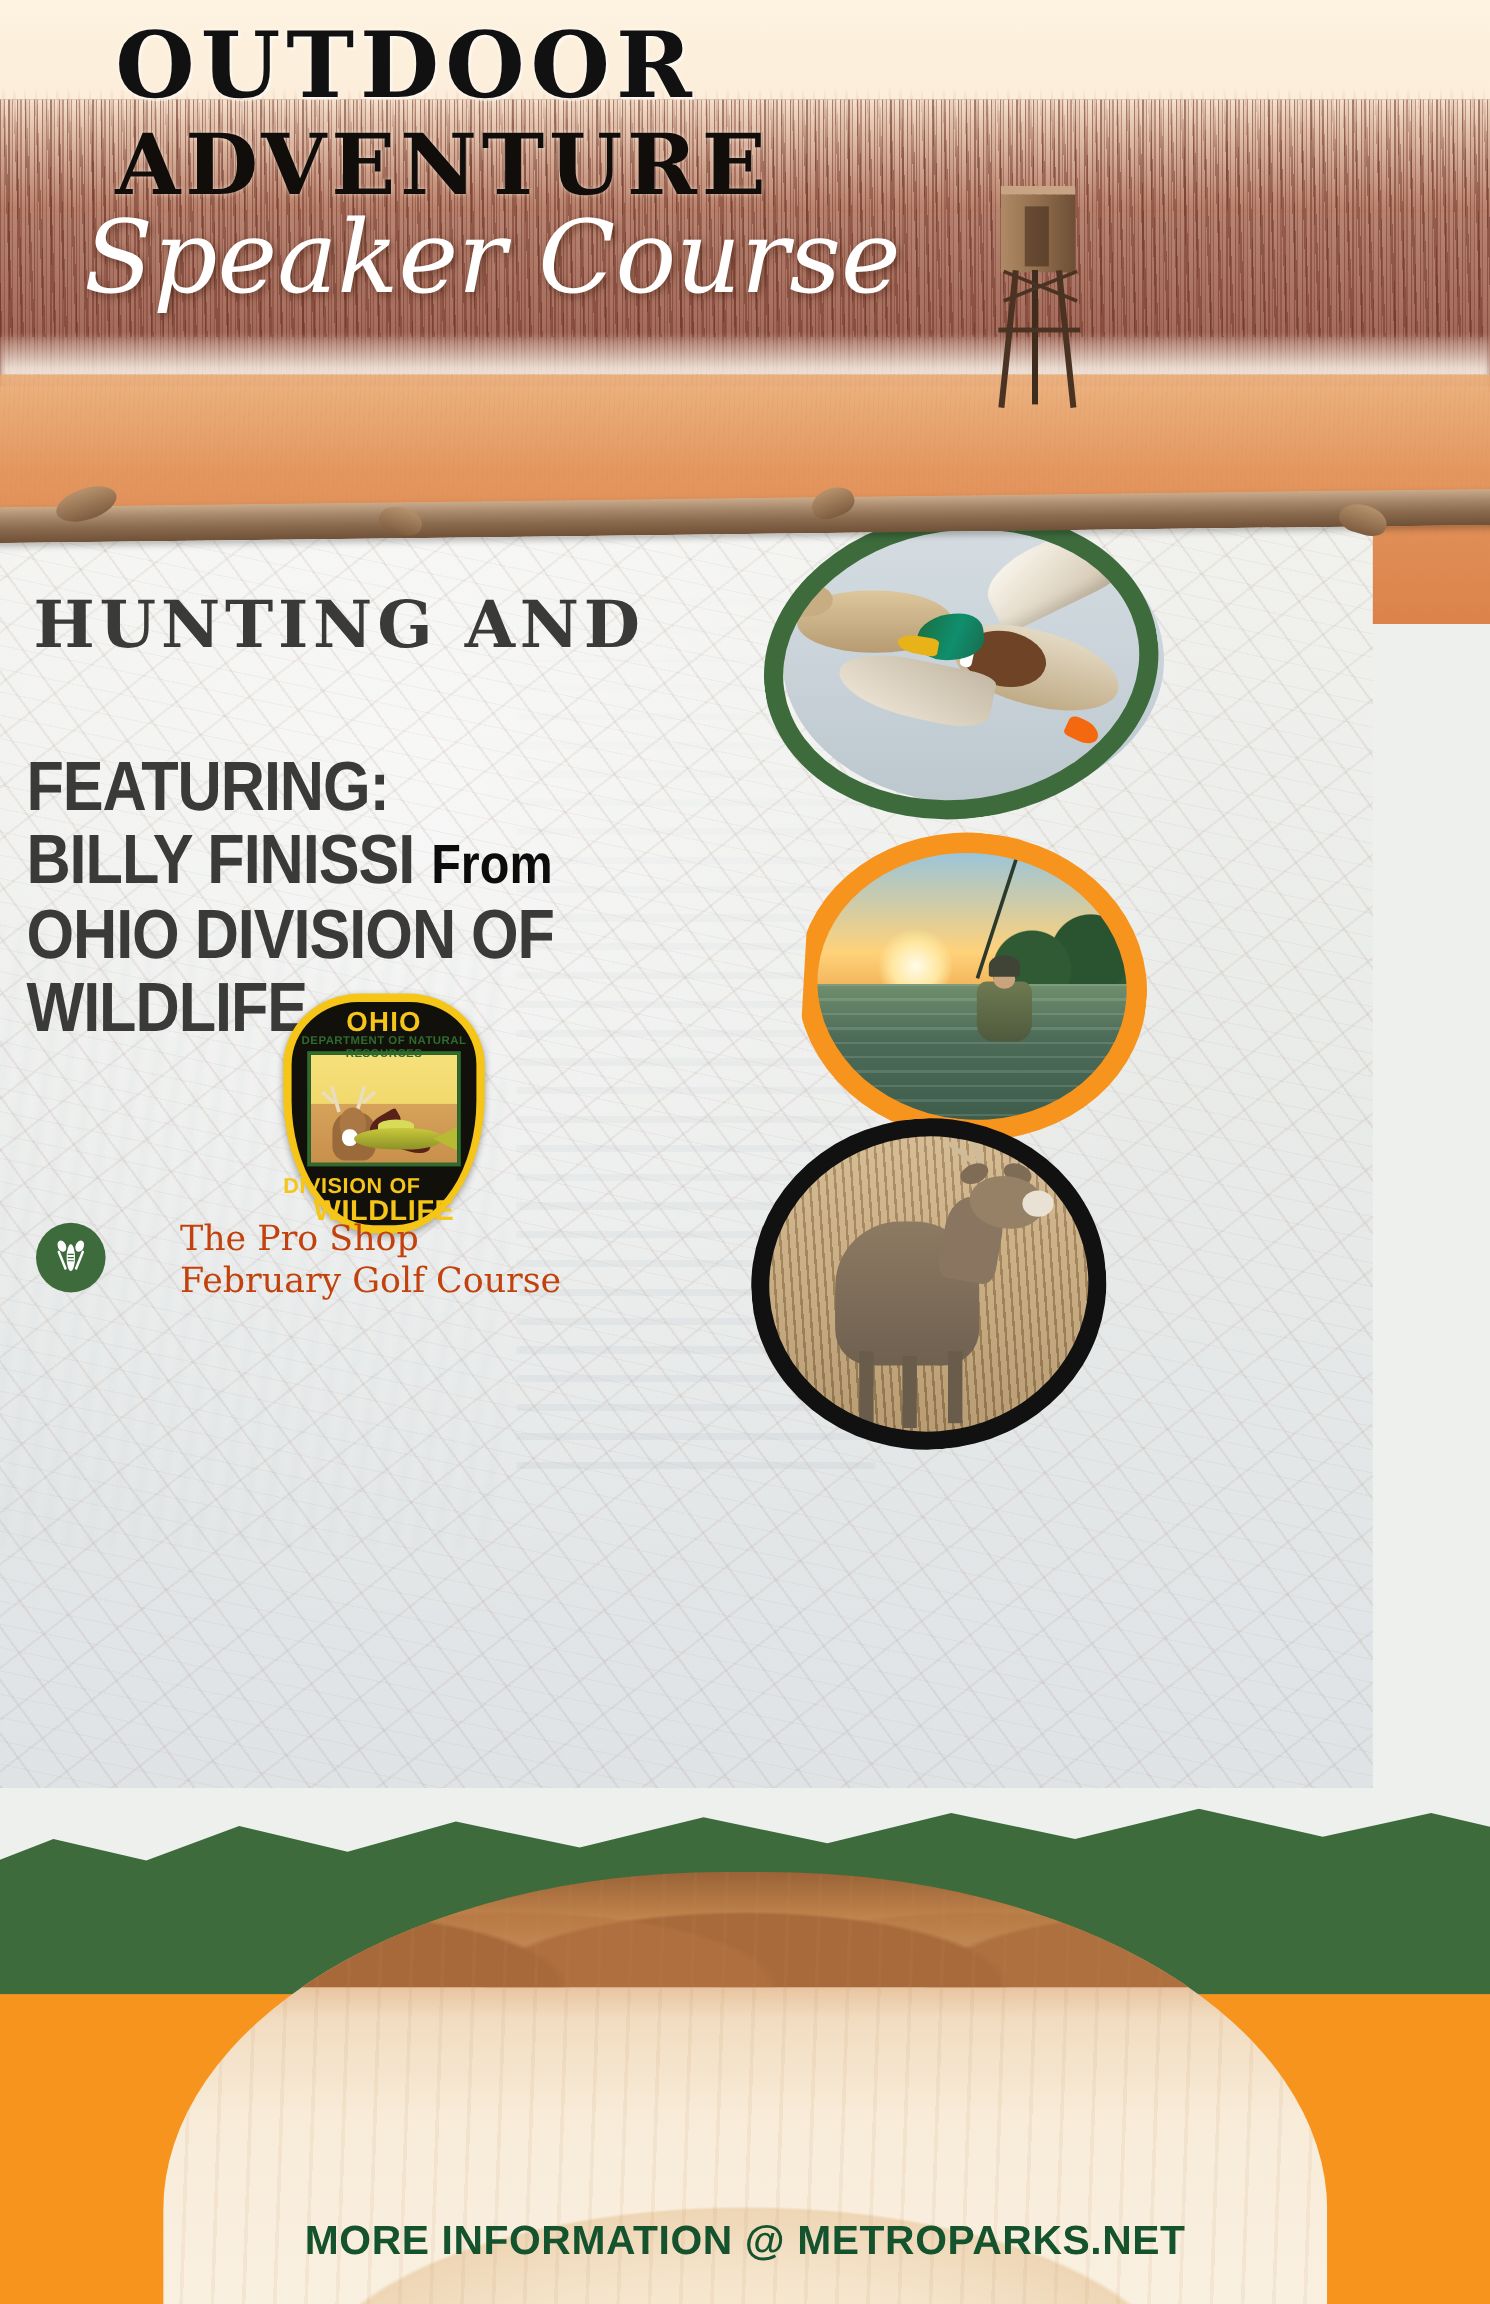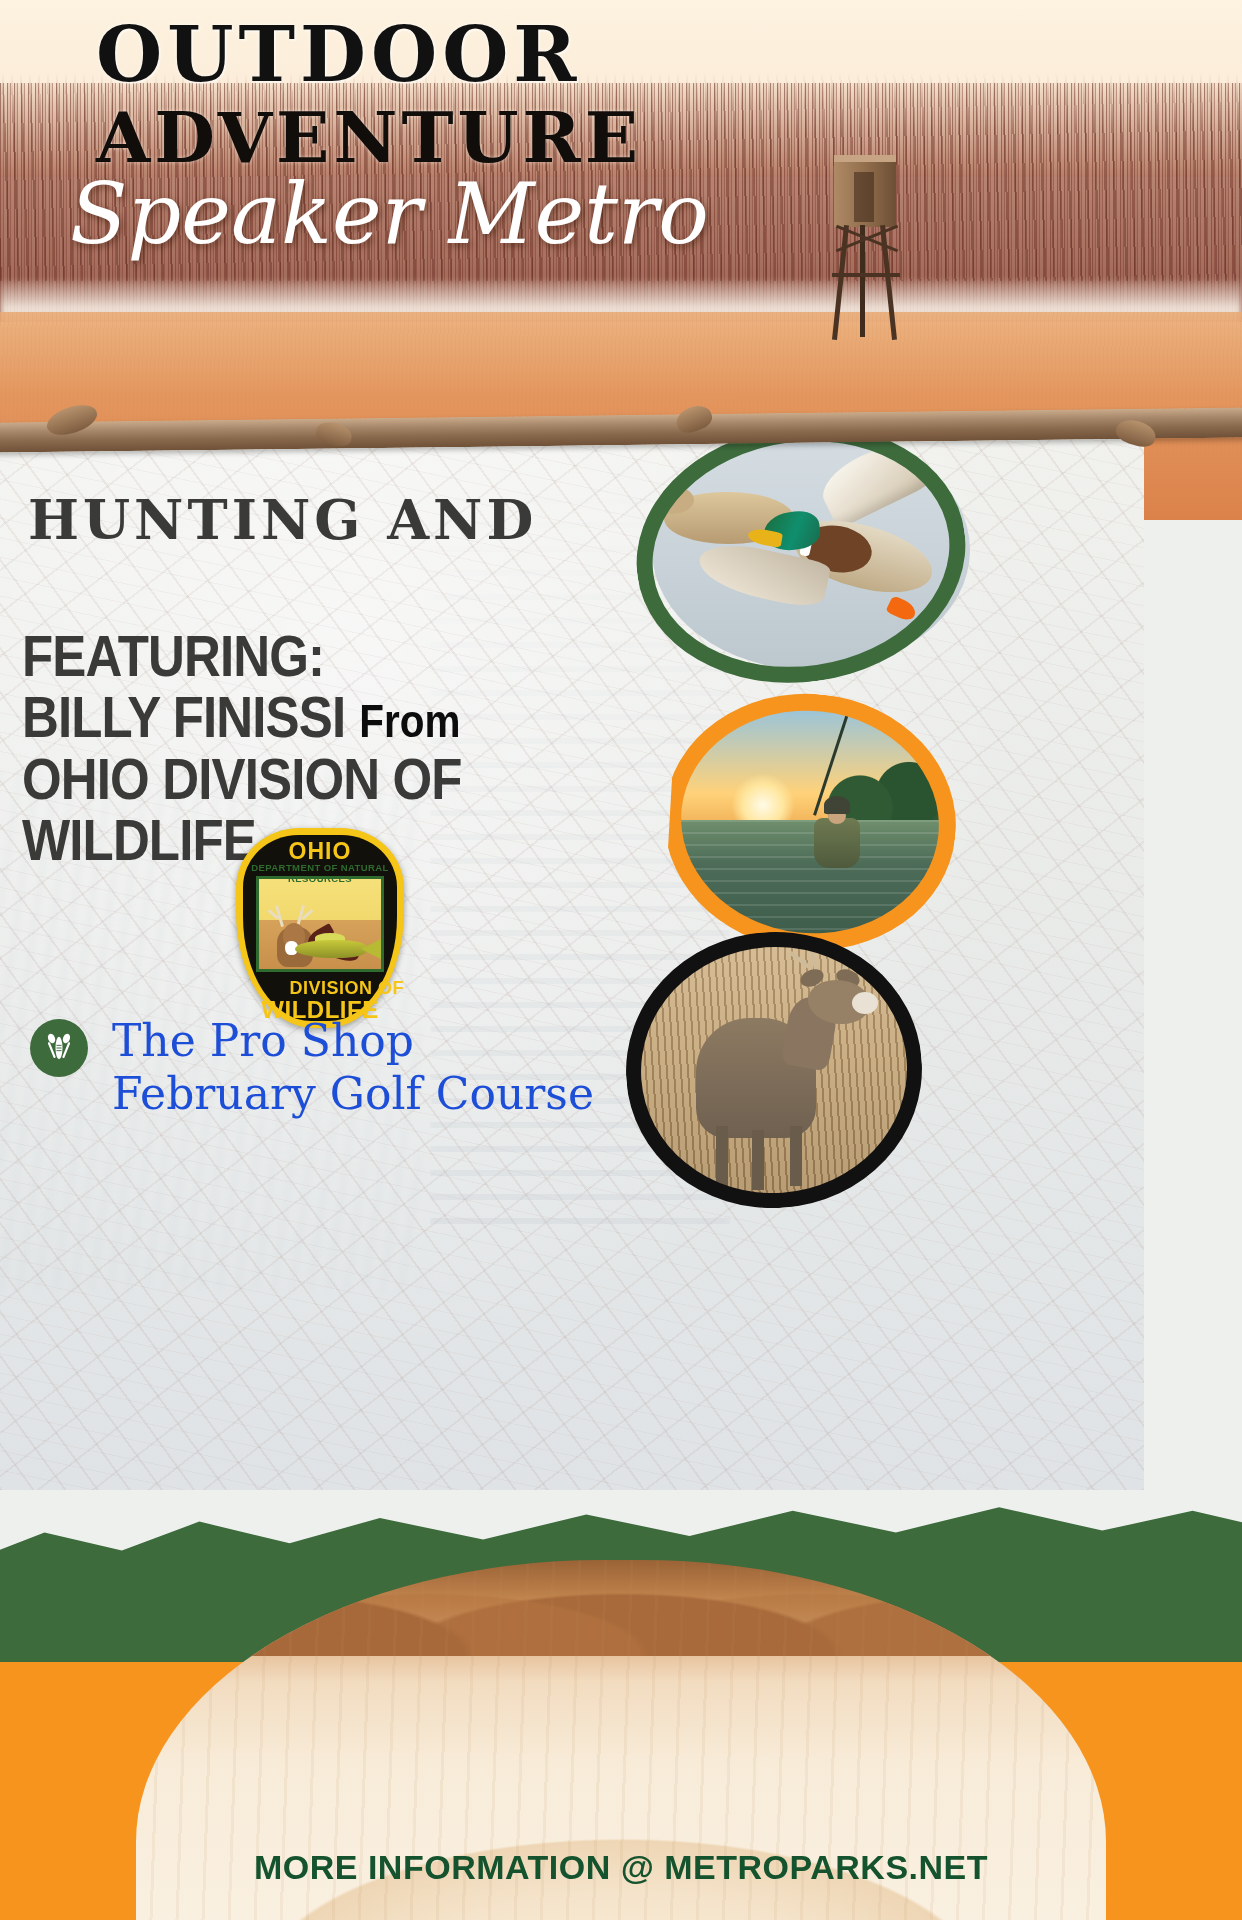--- a/index.html
+++ b/index.html
@@ -204,21 +204,21 @@
     position:absolute; left:0; right:0; top:10px; text-align:center;
     color:#f5c518; font-weight:700; font-size:23px; letter-spacing:1px;
     font-family:"Liberation Sans", sans-serif;
   }
   .dnr .dnr-arc {
     position:absolute; left:0; right:0; top:34px; text-align:center;
     color:#2f6b2e; font-weight:700; font-size:9.5px; letter-spacing:.4px;
     font-family:Liberation Sans, sans-serif;
   }
   .dnr .div-of {
-    position:absolute; left:0; right:0; top:150px; text-align:right;
+    position:absolute; left:0; right:0; top:150px; text-align:left;
     color:#f5c518; font-weight:700; font-size:18px; letter-spacing:.5px;
     font-family:"Liberation Sans", sans-serif;
   }
   .dnr .wildlife {
     position:absolute; left:0; right:0; top:168px; text-align:center;
     color:#f5c518; font-weight:700; font-size:24px; letter-spacing:.5px;
     font-family:"Liberation Sans", sans-serif;
   }
   
   .dnr .deer {
@@ -244,23 +244,23 @@
   .dnr .fish .tl{ position:absolute; right:0px; top:2px; width:20px; height:20px; background:#b6bb33; clip-path:polygon(0 50%,100% 0,100% 100%); }
   .dnr .fish .fn{ position:absolute; left:26px; top:-4px; width:30px; height:10px; background:#d8da5a; border-radius:50% 50% 0 0; }
 
   
   .info { position:absolute; left:30px; }
   .info .ico {
     position:absolute; left:0; top:4px; width:58px; height:58px; border-radius:50%;
     display:flex; align-items:center; justify-content:center;
   }
   .info .txt {
-    margin-left:82px;
+    margin-left:120px;
     font-family:"DejaVu Serif", serif;
-    font-size:44px; line-height:1.2; color:#1d4ed8;
+    font-size:29px; line-height:1.2; color:#c2410c;
   }
   .info .txt span { display:block; }
   .row-loc { top:1015px; }
   .row-date { top:1160px; }
 
   
   .circ { position:absolute; border-radius:50%; overflow:hidden; }
   .ph-duck {
     left:652px; top:430px; width:318px; height:240px;
     background:linear-gradient(180deg,#d5dde2 0%, #c8d2d8 55%, #bcc7ce 100%);
@@ -515,21 +515,21 @@
       <div class="leg l3"></div>
       <div class="x1"></div>
       <div class="x2"></div>
       <div class="cross"></div>
     </div>
   </div>
 
   <div class="title-wrap">
     <div class="t-outdoor">OUTDOOR</div>
     <div class="t-adventure">ADVENTURE</div>
-    <div class="t-speaker">Speaker Metro</div>
+    <div class="t-speaker">Speaker Course</div>
   </div>
 
   <div class="paper">
     <div class="ghost-tree"></div>
     <div class="ghost-tree2"></div>
 
     <div class="headline">
       <span>HUNTING AND</span>
     </div>
 

